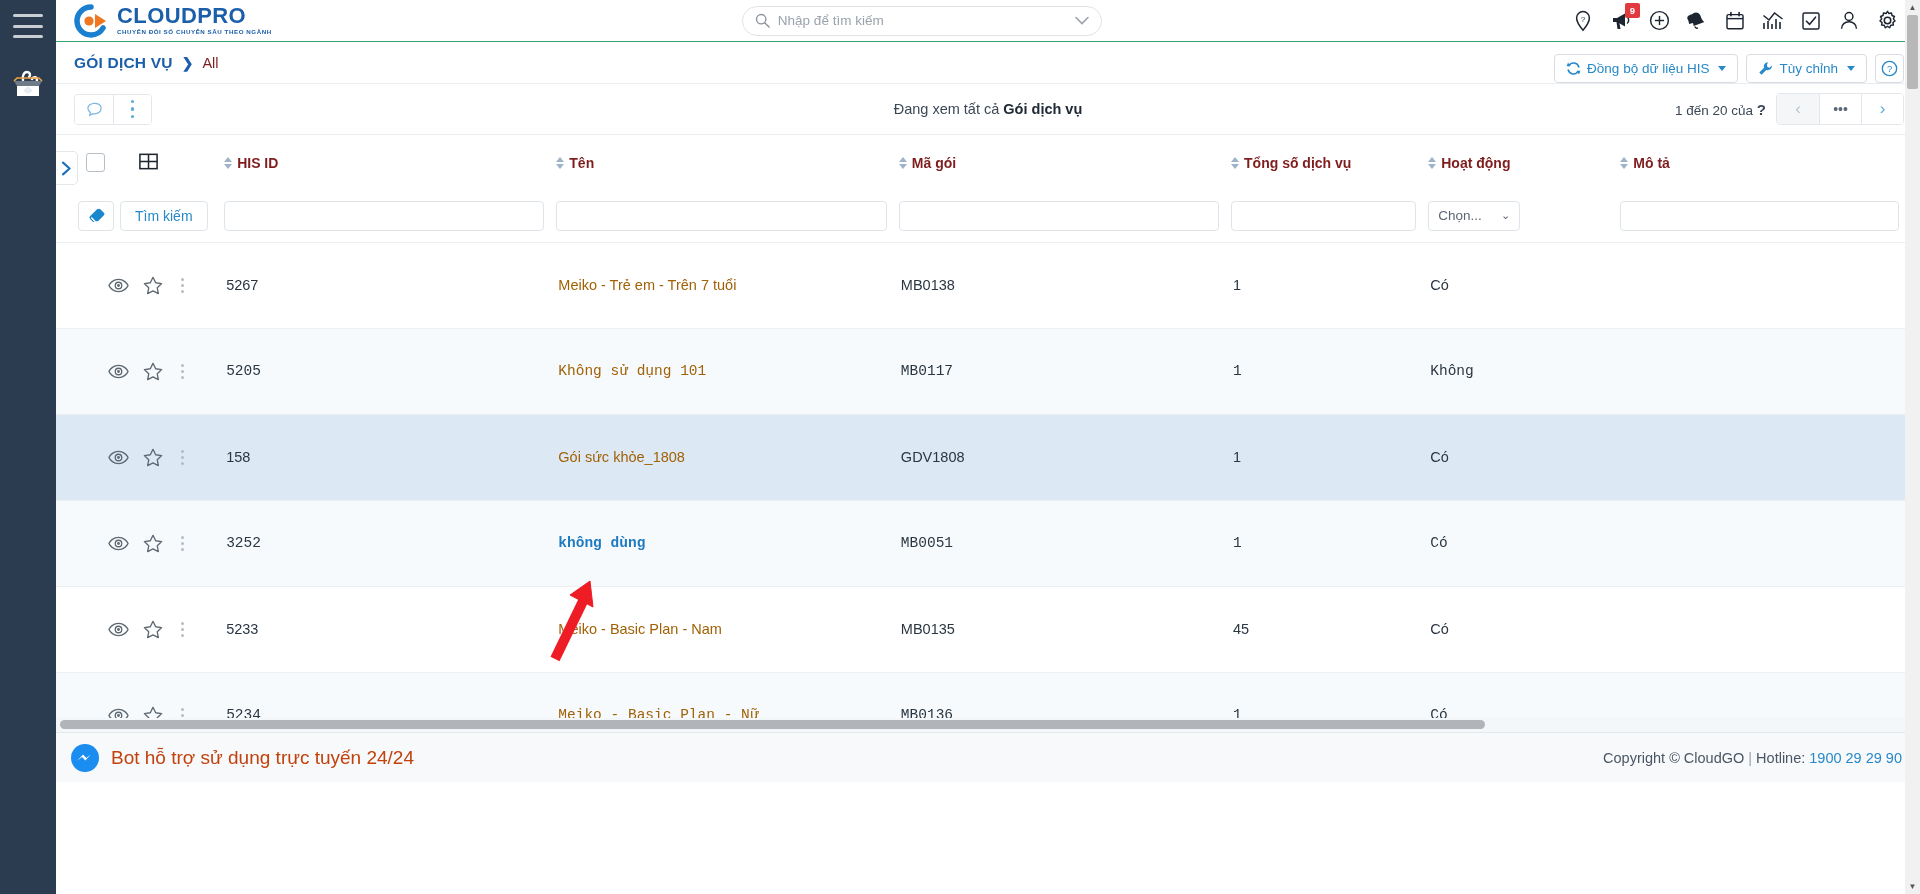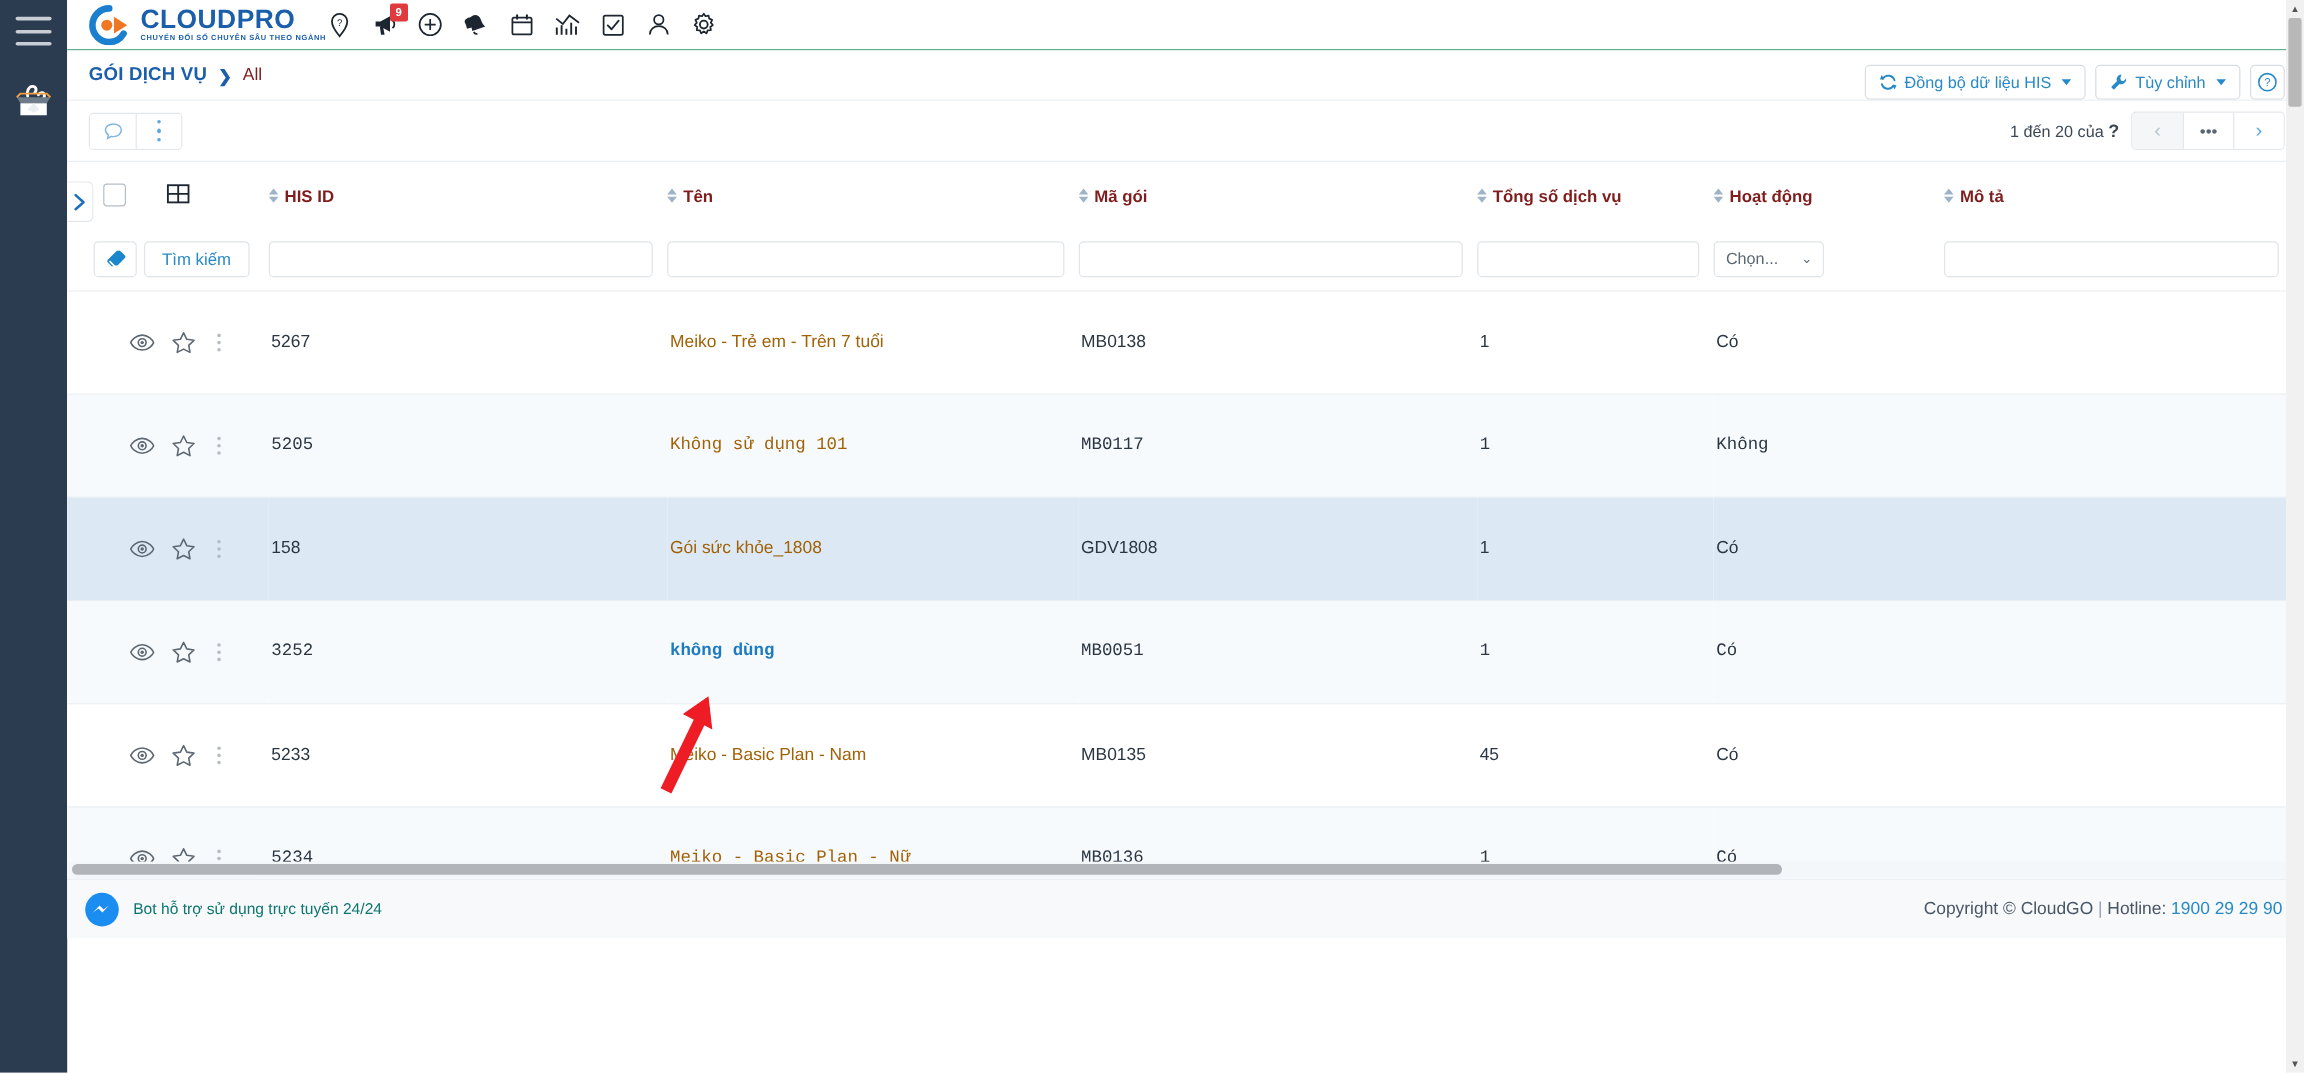--- a/index.html
+++ b/index.html
@@ -176,21 +176,21 @@
     background: #f4f7f9; }
   .hthumb { position: absolute; left: 4px; bottom: 3px; width: 1425px; height: 9px;
     background: #b1b5b9; border-radius: 5px; }
 
   
   .footer {
     height: 50px; flex: 0 0 50px; background: #f7f9fb; border-top: 1px solid #e4e9ee;
     display: flex; align-items: center; padding: 0 18px 0 14px;
   }
   .fleft { display: flex; align-items: center; gap: 11px; }
-  .fbtxt { font-size: 13px; color: #0f766e; }
+  .fbtxt { font-size: 19px; color: #c2410c; }
   .fright { margin-left: auto; font-size: 14.5px; color: #4a5664;
     display: flex; align-items: center; gap: 4px; }
   .fright .hot { color: #2789c8; cursor: pointer; }
   .fright .bar { color: #98a3ae; }
 
   
   .winscroll { position: absolute; right: 0; top: 0; width: 15px; height: 894px;
     background: #f1f1f1; z-index: 30; }
   .winscroll .arrow { height: 15px; display: flex; align-items: center;
     justify-content: center; font-size: 8px; color: #555; }
@@ -235,20 +235,32 @@
             <path d="M21 10l11 7-11 7z" fill="#ef7622"></path>
             <circle cx="15" cy="17" r="4.6" fill="#ef7622"></circle>
           </svg>
         </div>
         <div class="logo-text">
           <div class="logo-main">CLOUDPRO</div>
           <div class="logo-sub">CHUYỂN ĐỔI SỐ CHUYÊN SÂU THEO NGÀNH</div>
         </div>
       </div>
 
+      <div class="searchwrap">
+        <div class="searchbox">
+          <svg width="15" height="15" viewBox="0 0 16 16">
+            <circle cx="6.6" cy="6.6" r="5" fill="none" stroke="#8b949e" stroke-width="1.5"></circle>
+            <line x1="10.3" y1="10.3" x2="15" y2="15" stroke="#8b949e" stroke-width="1.5" stroke-linecap="round"></line>
+          </svg>
+          <input type="text" placeholder="Nhập để tìm kiếm" style="">
+          <svg width="14" height="9" viewBox="0 0 14 9">
+            <polyline points="1,1.5 7,7.5 13,1.5" fill="none" stroke="#9aa3ad" stroke-width="1.6" stroke-linecap="round"></polyline>
+          </svg>
+        </div>
+      </div>
 
       <div class="hdr-icons">
         <div class="hdr-ico">
           <svg width="20" height="22" viewBox="0 0 20 22">
             <path d="M10 1.6c-3.6 0-6.4 2.8-6.4 6.3 0 4.6 6.4 12.3 6.4 12.3s6.4-7.7 6.4-12.3c0-3.5-2.8-6.3-6.4-6.3z" fill="none" stroke="#1d2530" stroke-width="1.5"></path>
             <text x="10" y="11.6" font-size="8" font-family="Liberation Sans, sans-serif" text-anchor="middle" fill="#1d2530">?</text>
           </svg>
         </div>
         <div class="hdr-ico">
           <svg width="22" height="20" viewBox="0 0 22 20">
@@ -353,20 +365,24 @@
         </div>
         <div class="grp-btn">
           <div class="dots3" style="gap:4px">
             <i style="background:#5ba9dd;width:3.4px;height:3.4px"></i>
             <i style="background:#5ba9dd;width:3.4px;height:3.4px"></i>
             <i style="background:#5ba9dd;width:3.4px;height:3.4px"></i>
           </div>
         </div>
       </div>
 
+      <div class="viewing">
+        <span>Đang xem tất cả</span>
+        <b>Gói dịch vụ</b>
+      </div>
 
       <div class="pager">
         <div class="pager-txt">
           <span>1 đến 20 của</span>
           <span class="q">?</span>
         </div>
         <div class="pgroup">
           <div class="pbtn disabled">‹</div>
           <div class="pbtn" style="font-size:14px;color:#5b6775">
             <span>•••</span>

